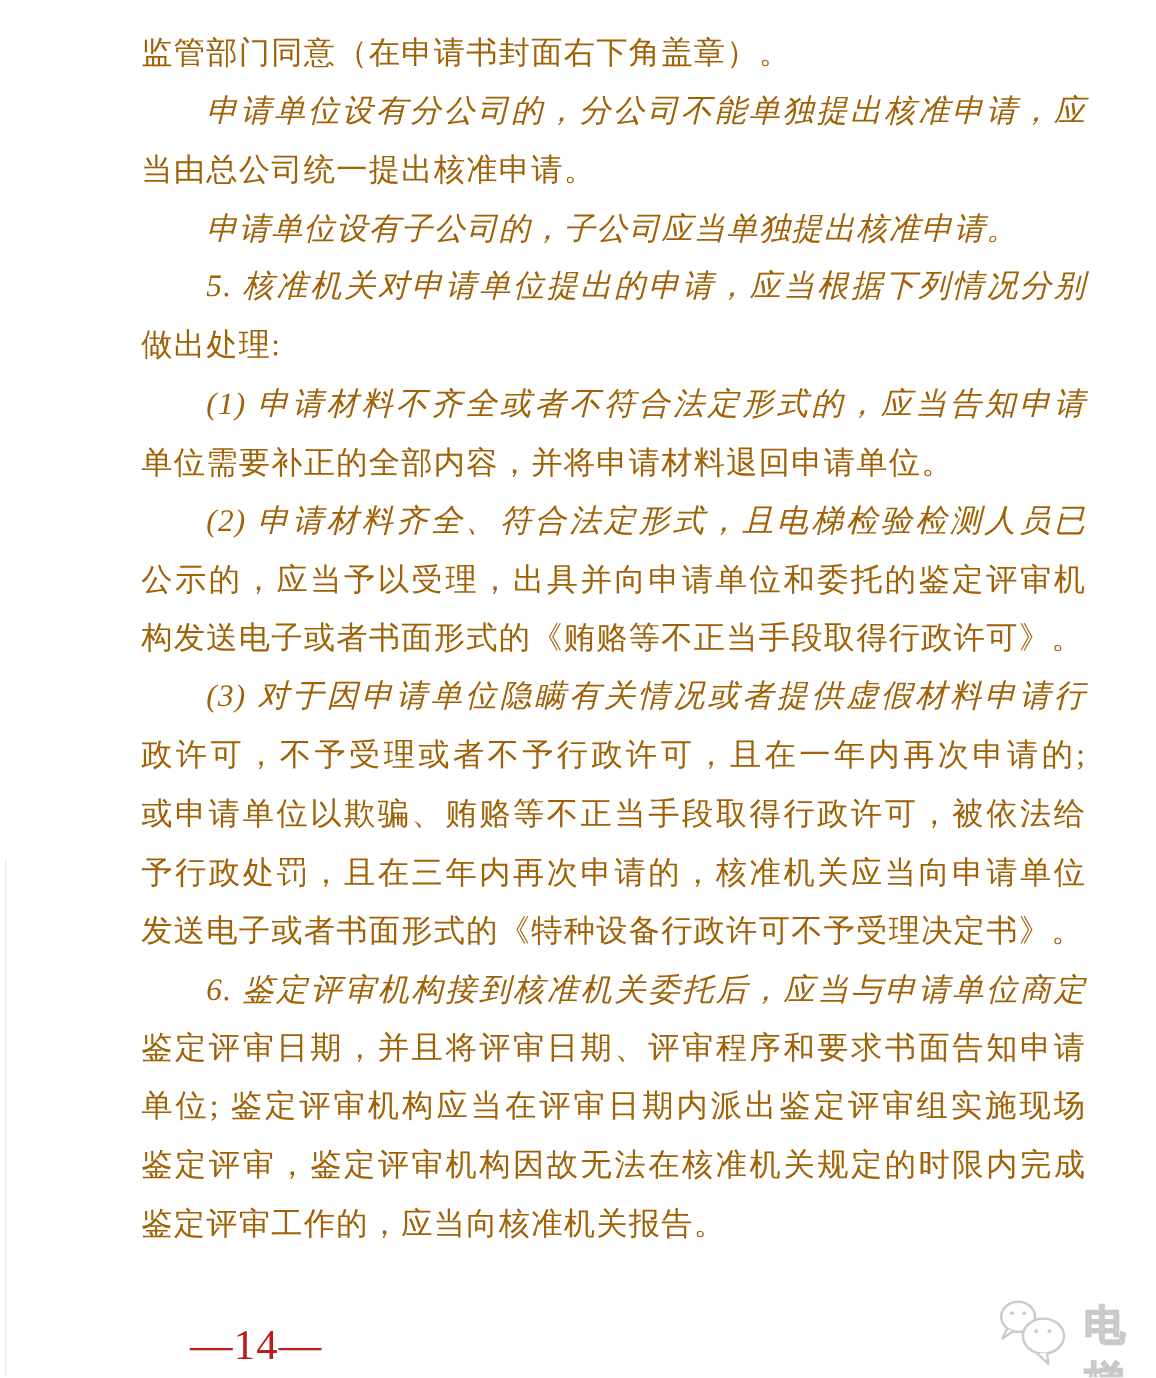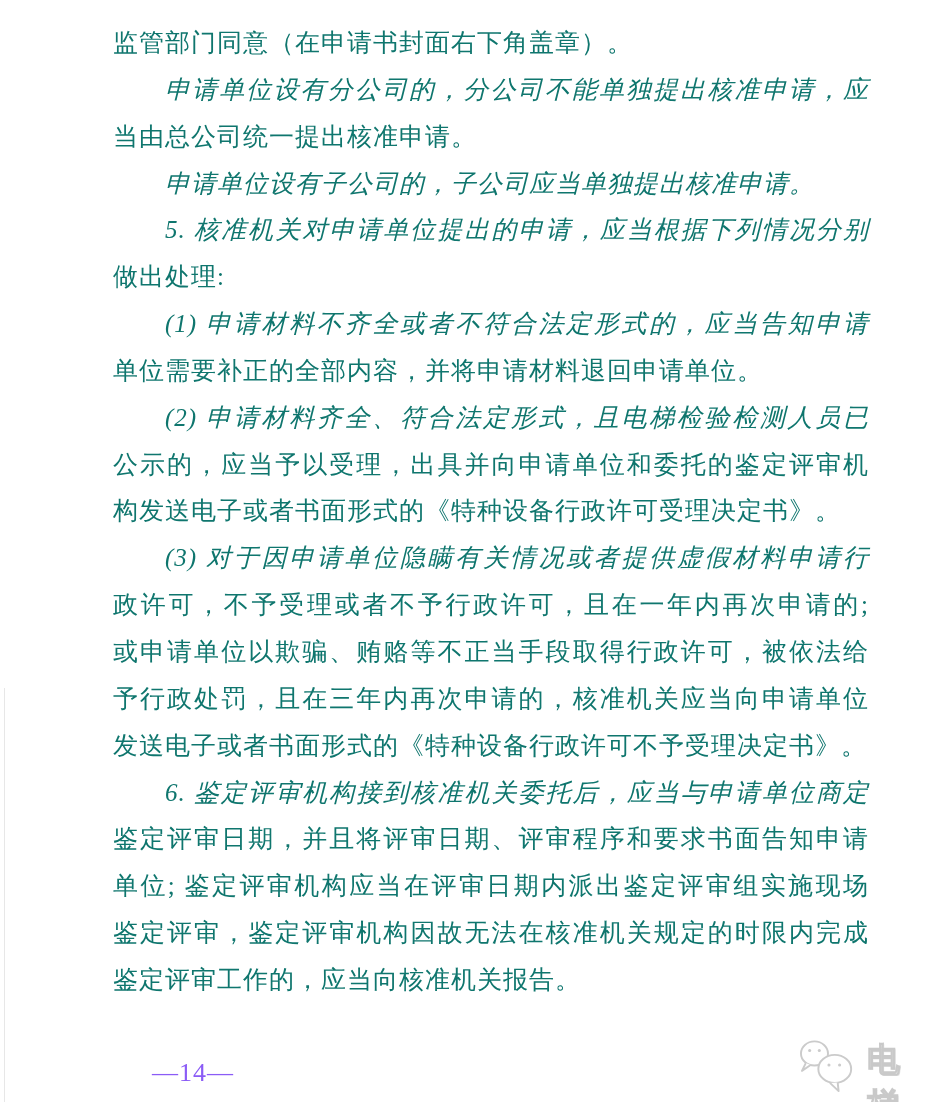--- a/index.html
+++ b/index.html
@@ -22,21 +22,21 @@
     top: 688px;
     width: 1px;
     height: 414px;
     background: #e7e7e7;
   }
   .text-block {
     position: absolute;
     left: 113px;
     top: 20px;
     width: 756px;
-    color: #0f766e;
+    color: #a16207;
   }
   .line {
     height: 46.85px;
     line-height: 46.85px;
     font-size: 25px;
     letter-spacing: 1px;
     white-space: nowrap;
     text-align: left;
   }
   .line.just {
@@ -46,23 +46,23 @@
     letter-spacing: 1px;
   }
   .line.ind {
     padding-left: 52px;
     font-style: italic;
   }
   .page-number {
     position: absolute;
     left: 152px;
     top: 1058px;
-    font-size: 26px;
+    font-size: 34px;
     letter-spacing: 1px;
-    color: #8b5cf6;
+    color: #b91c1c;
   }
   .watermark {
     position: absolute;
     left: 797px;
     top: 1038px;
     width: 128px;
     height: 60px;
     display: flex;
     align-items: flex-start;
   }
@@ -92,21 +92,21 @@
   <div class="line">监管部门同意（在申请书封面右下角盖章）。</div>
       <div class="line just ind">申请单位设有分公司的，分公司不能单独提出核准申请，应</div>
       <div class="line">当由总公司统一提出核准申请。</div>
       <div class="line ind">申请单位设有子公司的，子公司应当单独提出核准申请。</div>
       <div class="line just ind">5. 核准机关对申请单位提出的申请，应当根据下列情况分别</div>
       <div class="line">做出处理:</div>
       <div class="line just ind">(1) 申请材料不齐全或者不符合法定形式的，应当告知申请</div>
       <div class="line">单位需要补正的全部内容，并将申请材料退回申请单位。</div>
       <div class="line just ind">(2) 申请材料齐全、符合法定形式，且电梯检验检测人员已</div>
       <div class="line just">公示的，应当予以受理，出具并向申请单位和委托的鉴定评审机</div>
-      <div class="line">构发送电子或者书面形式的《特种设备行政许可受理决定书》。</div>
+      <div class="line">构发送电子或者书面形式的《贿赂等不正当手段取得行政许可》。</div>
       <div class="line just ind">(3) 对于因申请单位隐瞒有关情况或者提供虚假材料申请行</div>
       <div class="line just">政许可，不予受理或者不予行政许可，且在一年内再次申请的;</div>
       <div class="line just">或申请单位以欺骗、贿赂等不正当手段取得行政许可，被依法给</div>
       <div class="line just">予行政处罚，且在三年内再次申请的，核准机关应当向申请单位</div>
       <div class="line">发送电子或者书面形式的《特种设备行政许可不予受理决定书》。</div>
       <div class="line just ind">6. 鉴定评审机构接到核准机关委托后，应当与申请单位商定</div>
       <div class="line just">鉴定评审日期，并且将评审日期、评审程序和要求书面告知申请</div>
       <div class="line just">单位; 鉴定评审机构应当在评审日期内派出鉴定评审组实施现场</div>
       <div class="line just">鉴定评审，鉴定评审机构因故无法在核准机关规定的时限内完成</div>
       <div class="line">鉴定评审工作的，应当向核准机关报告。</div>

